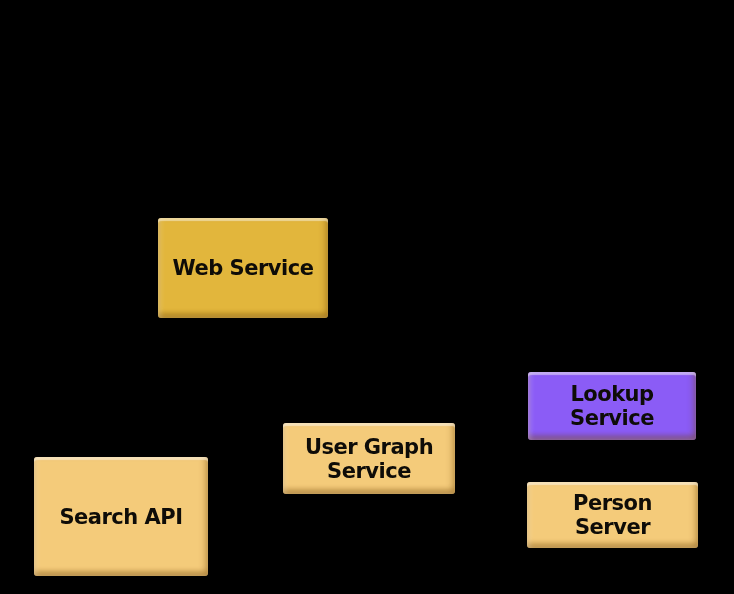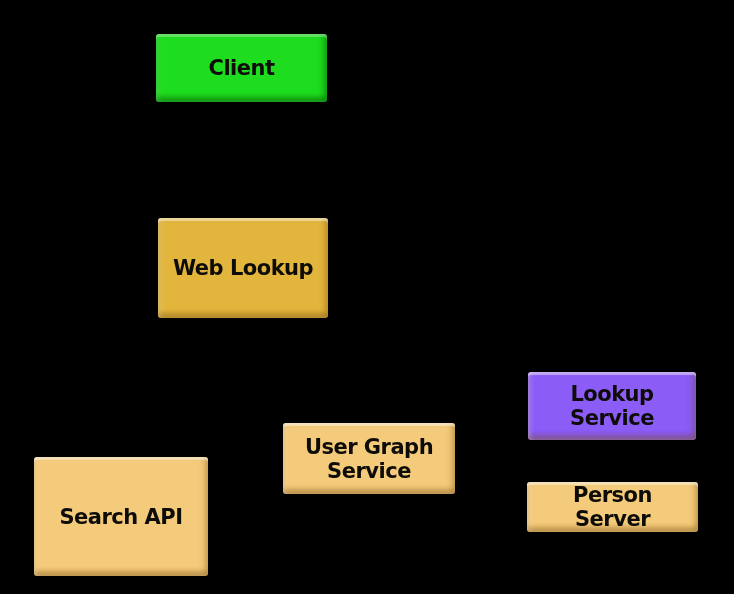--- a/index.html
+++ b/index.html
@@ -44,33 +44,30 @@
   .node .label {
     white-space: pre-line;
     padding: 0 6px;
   }
   
   #node-client        { left: 156px; top: 34px;  width: 171px; height: 68px;  }
   #node-web-server    { left: 158px; top: 218px; width: 170px; height: 100px; }
   #node-search-api    { left: 34px;  top: 457px; width: 174px; height: 119px; }
   #node-user-graph    { left: 283px; top: 423px; width: 172px; height: 71px;  }
   #node-lookup        { left: 528px; top: 372px; width: 168px; height: 68px;  }
-  #node-person-server { left: 527px; top: 482px; width: 171px; height: 50px;  }
+  #node-person-server { left: 527px; top: 482px; width: 171px; height: 66px;  }
 </style>
 </head>
 <body>
 
 <div class="canvas" style="background-color: rgb(0, 0, 0);">
 
-  <div class="node green" id="node-client" style="background-color: rgb(30, 220, 30);">
-    <span class="label">Client</span>
-  </div>
 
   <div class="node" id="node-web-server" style="background-color: rgb(226, 182, 60);">
-    <span class="label">Web Lookup</span>
+    <span class="label">Web Service</span>
   </div>
 
   <div class="node" id="node-search-api" style="background-color: rgb(244, 203, 122);">
     <span class="label">Search API</span>
   </div>
 
   <div class="node" id="node-user-graph" style="background-color: rgb(244, 203, 122);">
     <span class="label">User Graph
 Service</span>
   </div>

